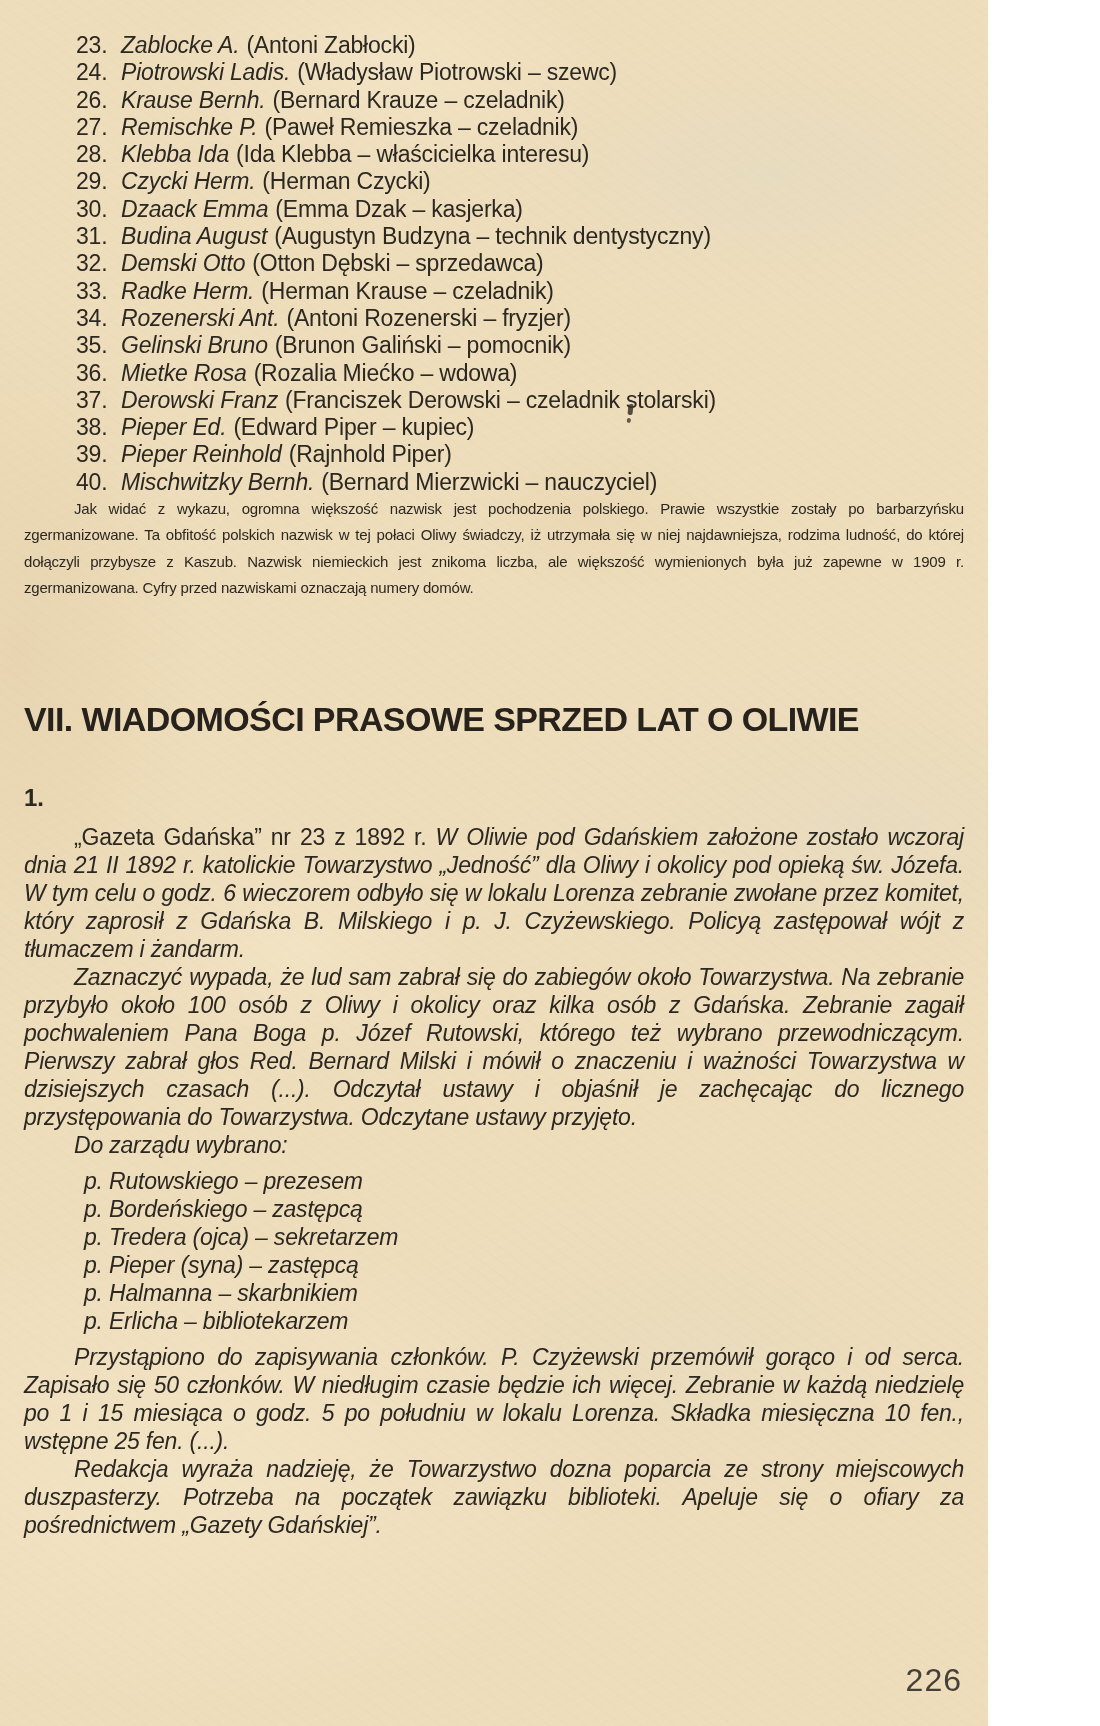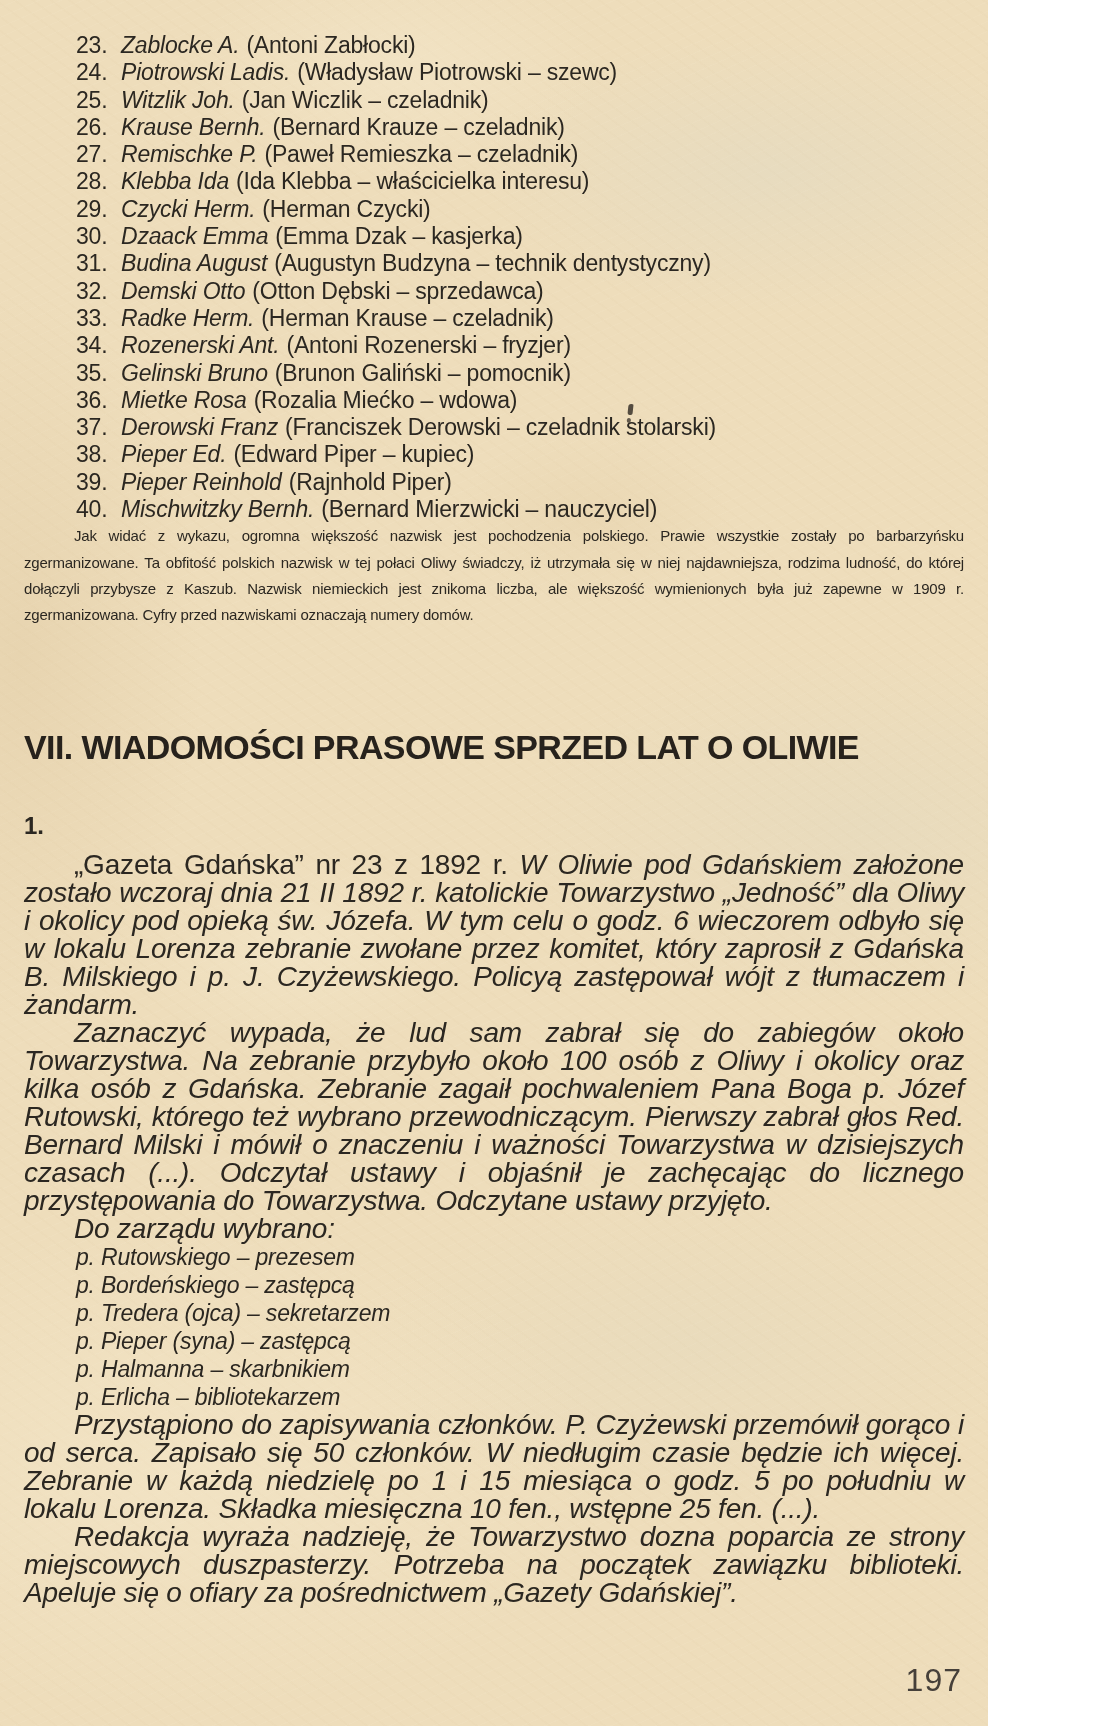--- a/index.html
+++ b/index.html
@@ -53,29 +53,29 @@
     color:#27221c;
     white-space:nowrap;
   }
   .entry-num{
     margin:44px 0 0 0;
     font-size:24px;line-height:30px;
     font-weight:bold;
   }
   .quote{
     margin:0;
-    font-size:28px;line-height:28px;
+    font-size:23px;line-height:28px;
     font-style:italic;
     letter-spacing:-0.2px;
     text-align:justify;
   }
   .quote.first{margin-top:10px;}
   .quote .roman{font-style:normal;}
   .board{
-    list-style:none;margin:0;padding:0 0 0 52px;
+    list-style:none;margin:8px;padding:0 0 0 52px;
     font-size:23px;line-height:28px;
     font-style:italic;letter-spacing:-0.2px;
   }
   .pageno{
     position:absolute;
     top:1662px;right:26px;
     font-size:32px;
     letter-spacing:1px;
     color:#46403a;
   }
@@ -100,23 +100,20 @@
   <ol class="name-list">
 
       <li class="name-item">
         <span class="num">23.</span><span class="gname">Zablocke A.</span><span class="pname">(Antoni Zabłocki)</span>
       </li>
 
       <li class="name-item">
         <span class="num">24.</span><span class="gname">Piotrowski Ladis.</span><span class="pname">(Władysław Piotrowski – szewc)</span>
       </li>
 
-      <li class="name-item">
-        <span class="num">25.</span><span class="gname">Witzlik Joh.</span><span class="pname">(Jan Wiczlik – czeladnik)</span>
-      </li>
 
       <li class="name-item">
         <span class="num">26.</span><span class="gname">Krause Bernh.</span><span class="pname">(Bernard Krauze – czeladnik)</span>
       </li>
 
       <li class="name-item">
         <span class="num">27.</span><span class="gname">Remischke P.</span><span class="pname">(Paweł Remieszka – czeladnik)</span>
       </li>
 
       <li class="name-item">
@@ -200,15 +197,15 @@
         <li>p. Erlicha – bibliotekarzem</li>
       </ul>
 
     <p class="quote indent">Przystąpiono do zapisywania członków. P. Czyżewski przemówił gorąco i od serca. Zapisało się 50 członków. W niedługim czasie będzie ich więcej. Zebranie w każdą niedzielę po 1 i 15 miesiąca o godz. 5 po południu w lokalu Lorenza. Składka miesięczna 10 fen., wstępne 25 fen. (...).</p>
 
     <p class="quote indent">Redakcja wyraża nadzieję, że Towarzystwo dozna poparcia ze strony miejscowych duszpasterzy. Potrzeba na początek zawiązku biblioteki. Apeluje się o ofiary za pośrednictwem „Gazety Gdańskiej”.</p>
   </div>
 
   <div class="smudge"></div>
 
-  <div class="pageno">197</div>
+  <div class="pageno">226</div>
 
 </div>
 
 </body></html>

